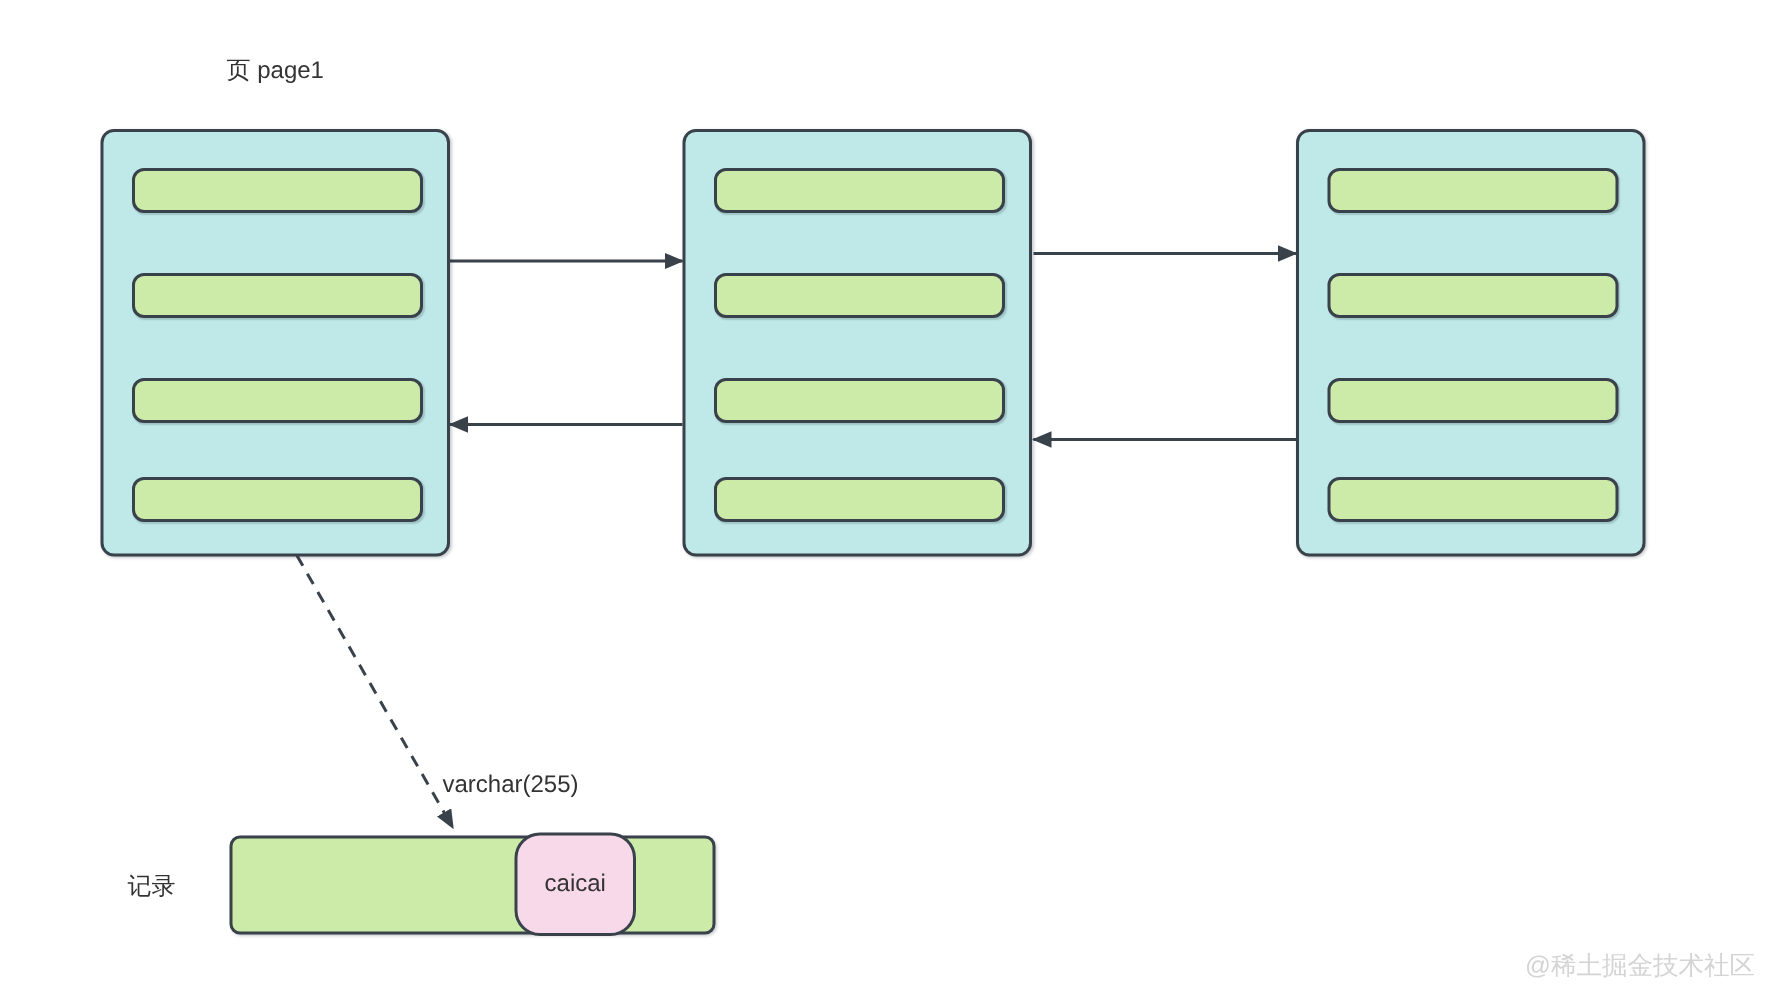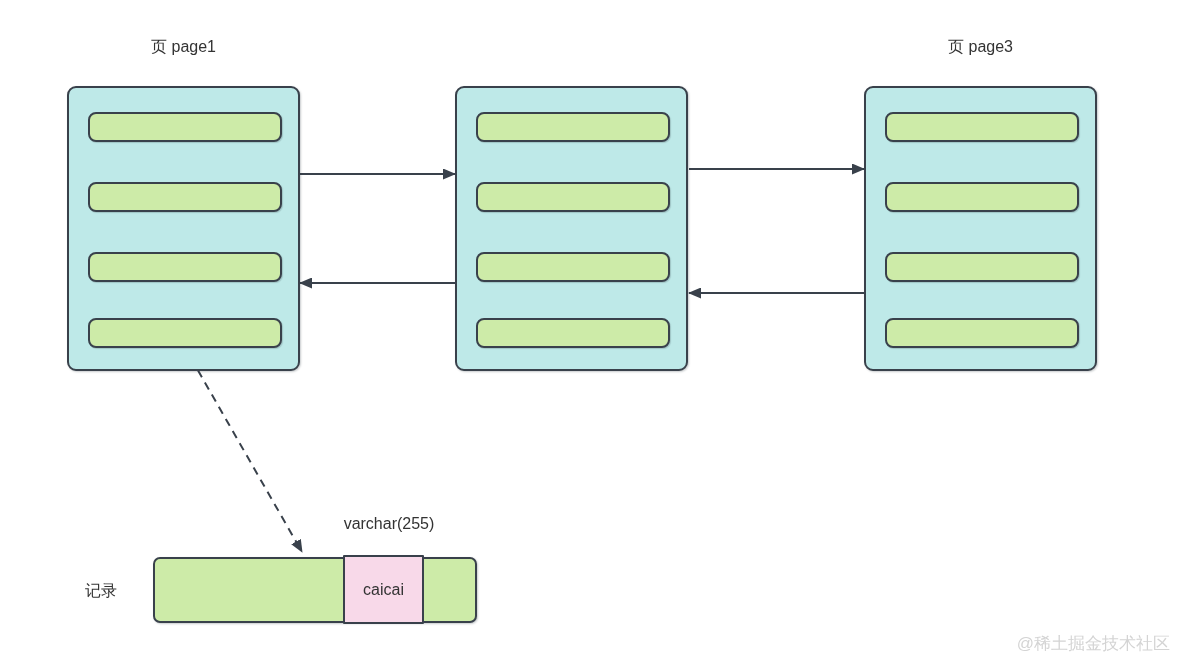--- a/index.html
+++ b/index.html
@@ -64,32 +64,31 @@
     border-radius: 7px;
     box-shadow: 1px 1px 2px rgba(40,50,60,0.25);
   }
   .overflow-cell {
     position: absolute;
     left: 343px; top: 555px;
     width: 81px; height: 69px;
     box-sizing: border-box;
     background: var(--overflow-fill, #f8d9e9);
     border: 2px solid var(--border, #39414b);
-    border-radius: 1px;
+    border-radius: 17px;
     display: flex;
     align-items: center;
     justify-content: center;
     font-size: 16px;
     color: #333333;
   }
   .varchar-label {
     position: absolute;
-    left: 313px; top: 515px;
+    left: 295px; top: 515px;
     width: 152px;
-    text-align: center;
     font-size: 16px;
     color: #333333;
     white-space: nowrap;
   }
   .row-label {
     position: absolute;
     left: 85px; top: 581px;
     font-size: 16px;
     color: #333333;
   }
@@ -128,21 +127,20 @@
 
     <line x1="300" y1="174" x2="455" y2="174" marker-end="url(#ah)"></line>
     <line x1="455" y1="283" x2="300" y2="283" marker-end="url(#ah)"></line>
     <line x1="689" y1="169" x2="864" y2="169" marker-end="url(#ah)"></line>
     <line x1="864" y1="293" x2="689" y2="293" marker-end="url(#ah)"></line>
 
     <line class="dashed" x1="184" y1="346" x2="302" y2="552" marker-end="url(#ah)"></line>
   </svg>
 
   <div class="page-title" style="left:67px">页 page1</div>
-  <div class="page-title" style="left:864px">页 page3</div>
 
   <div class="page" style="left:67px">
     <div class="record-slot slot-1"></div>
     <div class="record-slot slot-2"></div>
     <div class="record-slot slot-3"></div>
     <div class="record-slot slot-4"></div>
   </div>
 
   <div class="page" style="left:455px">
     <div class="record-slot slot-1"></div>

